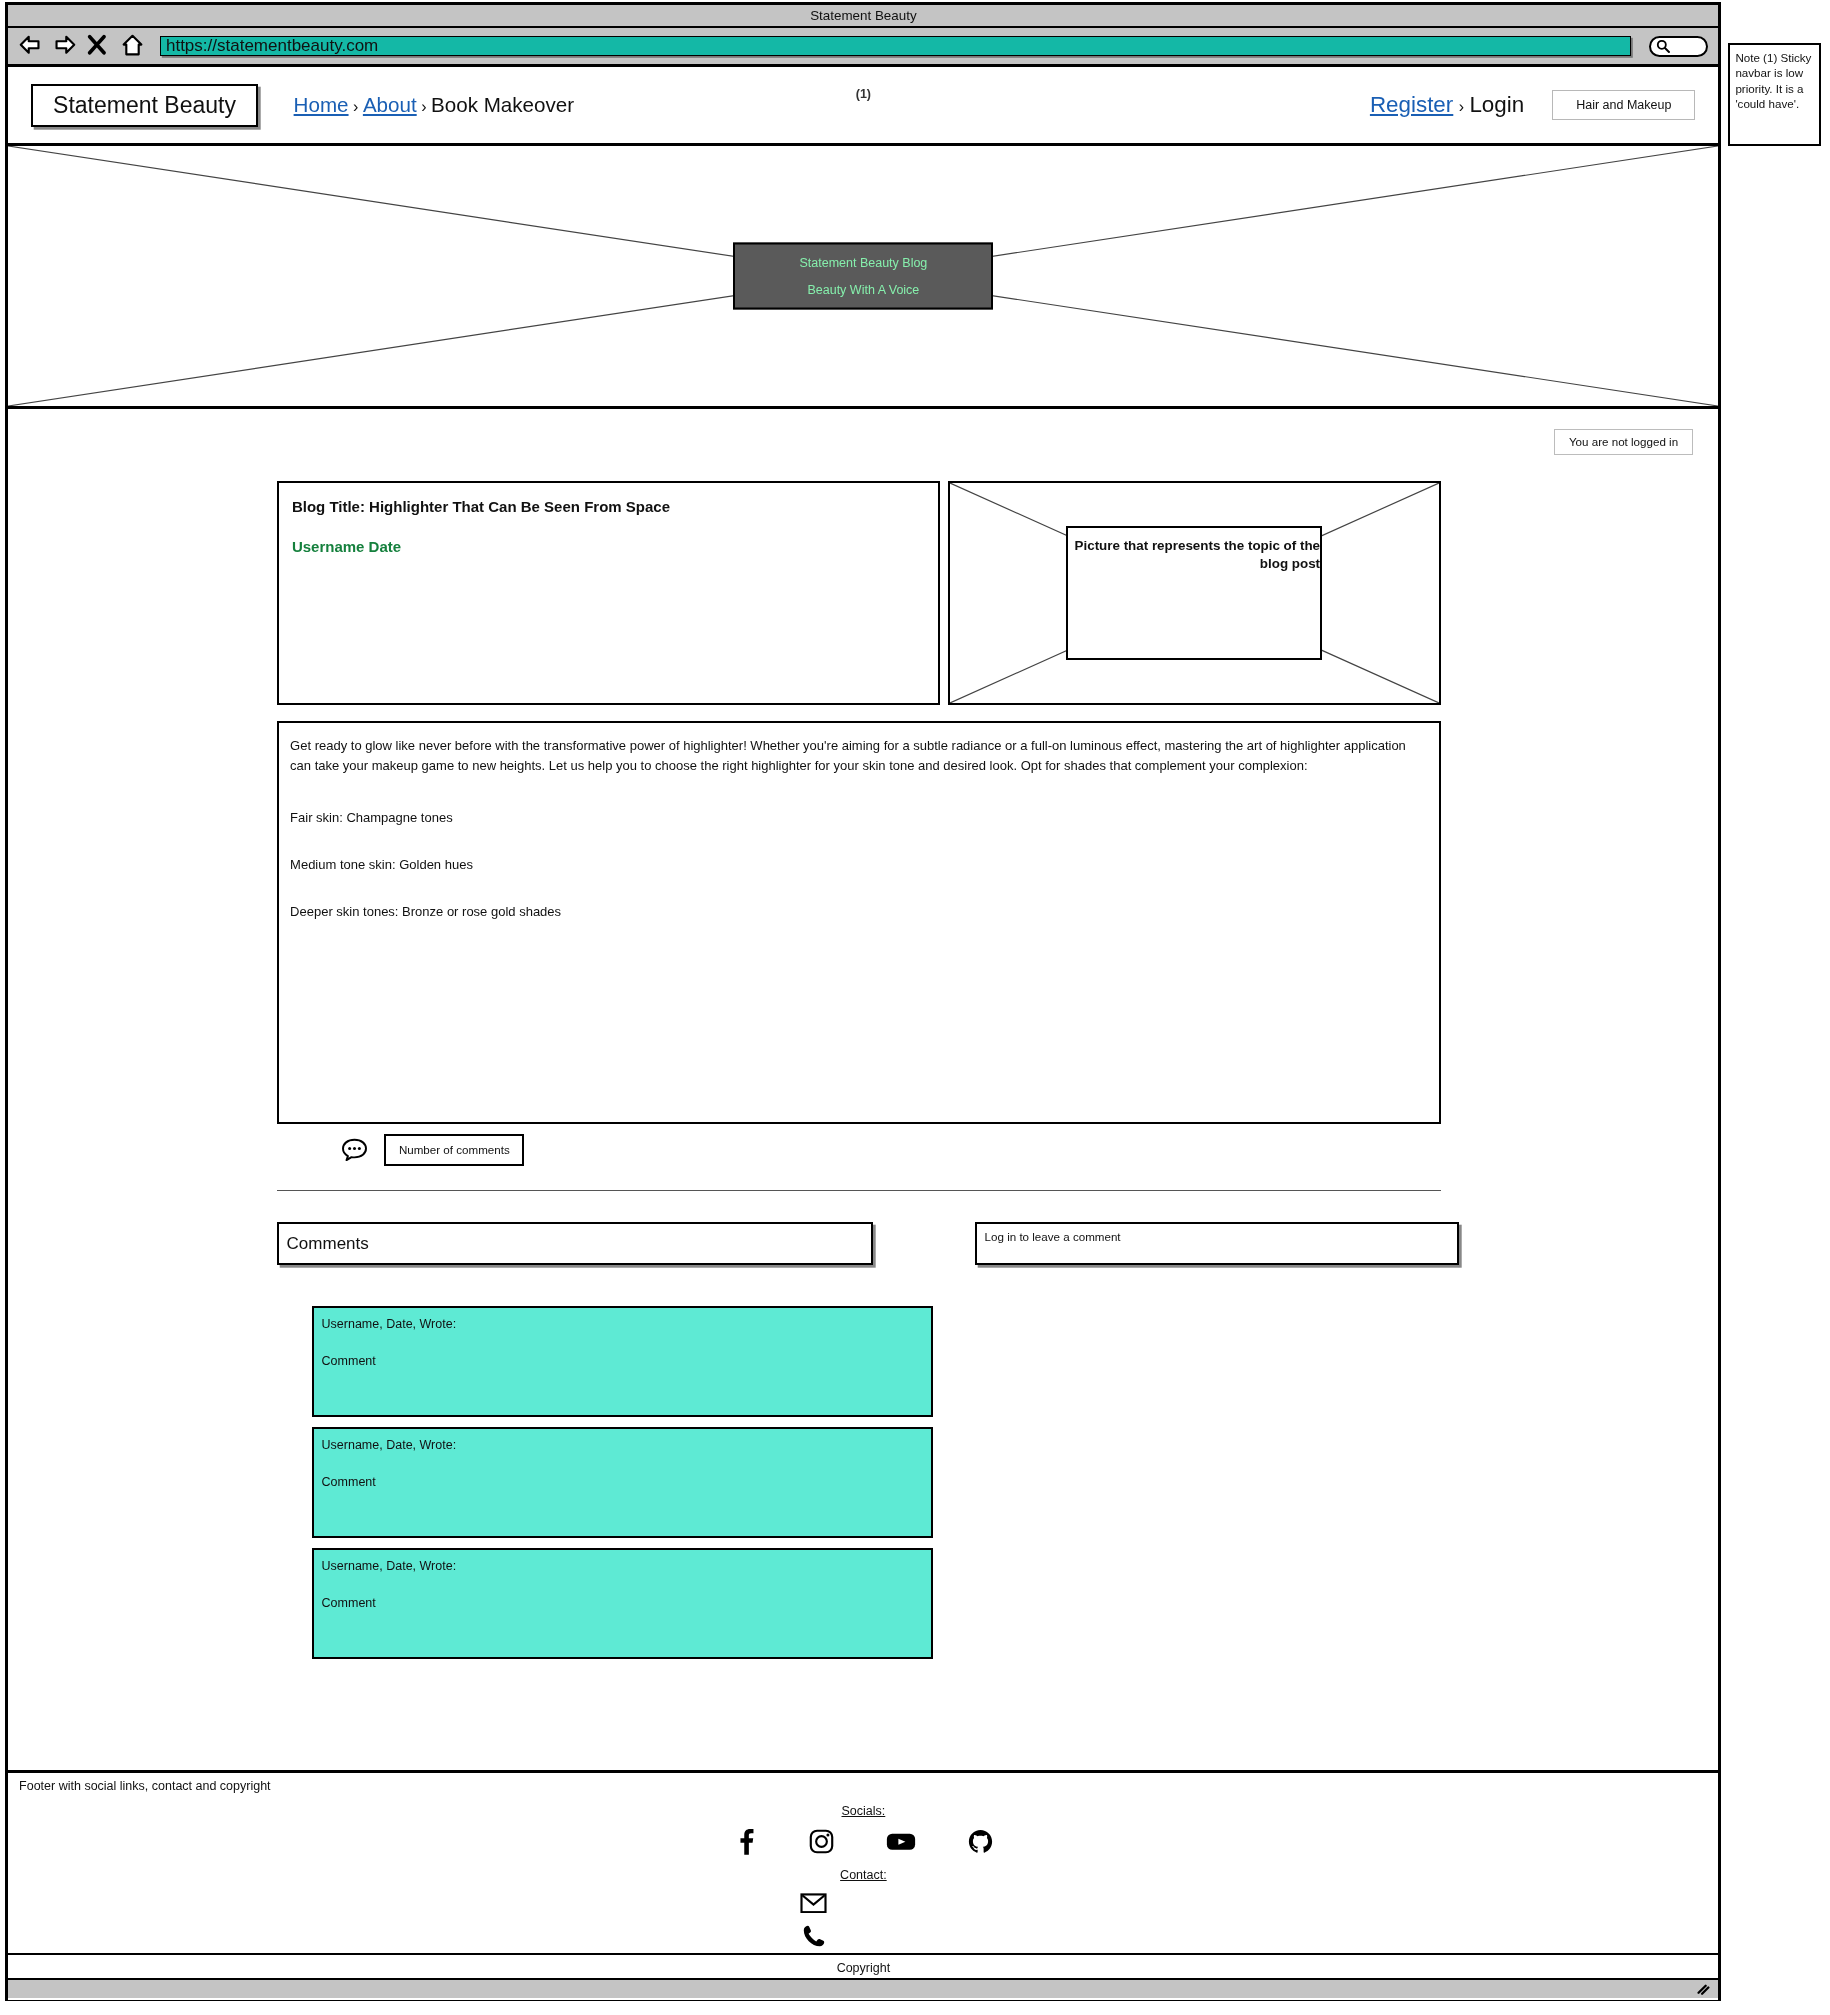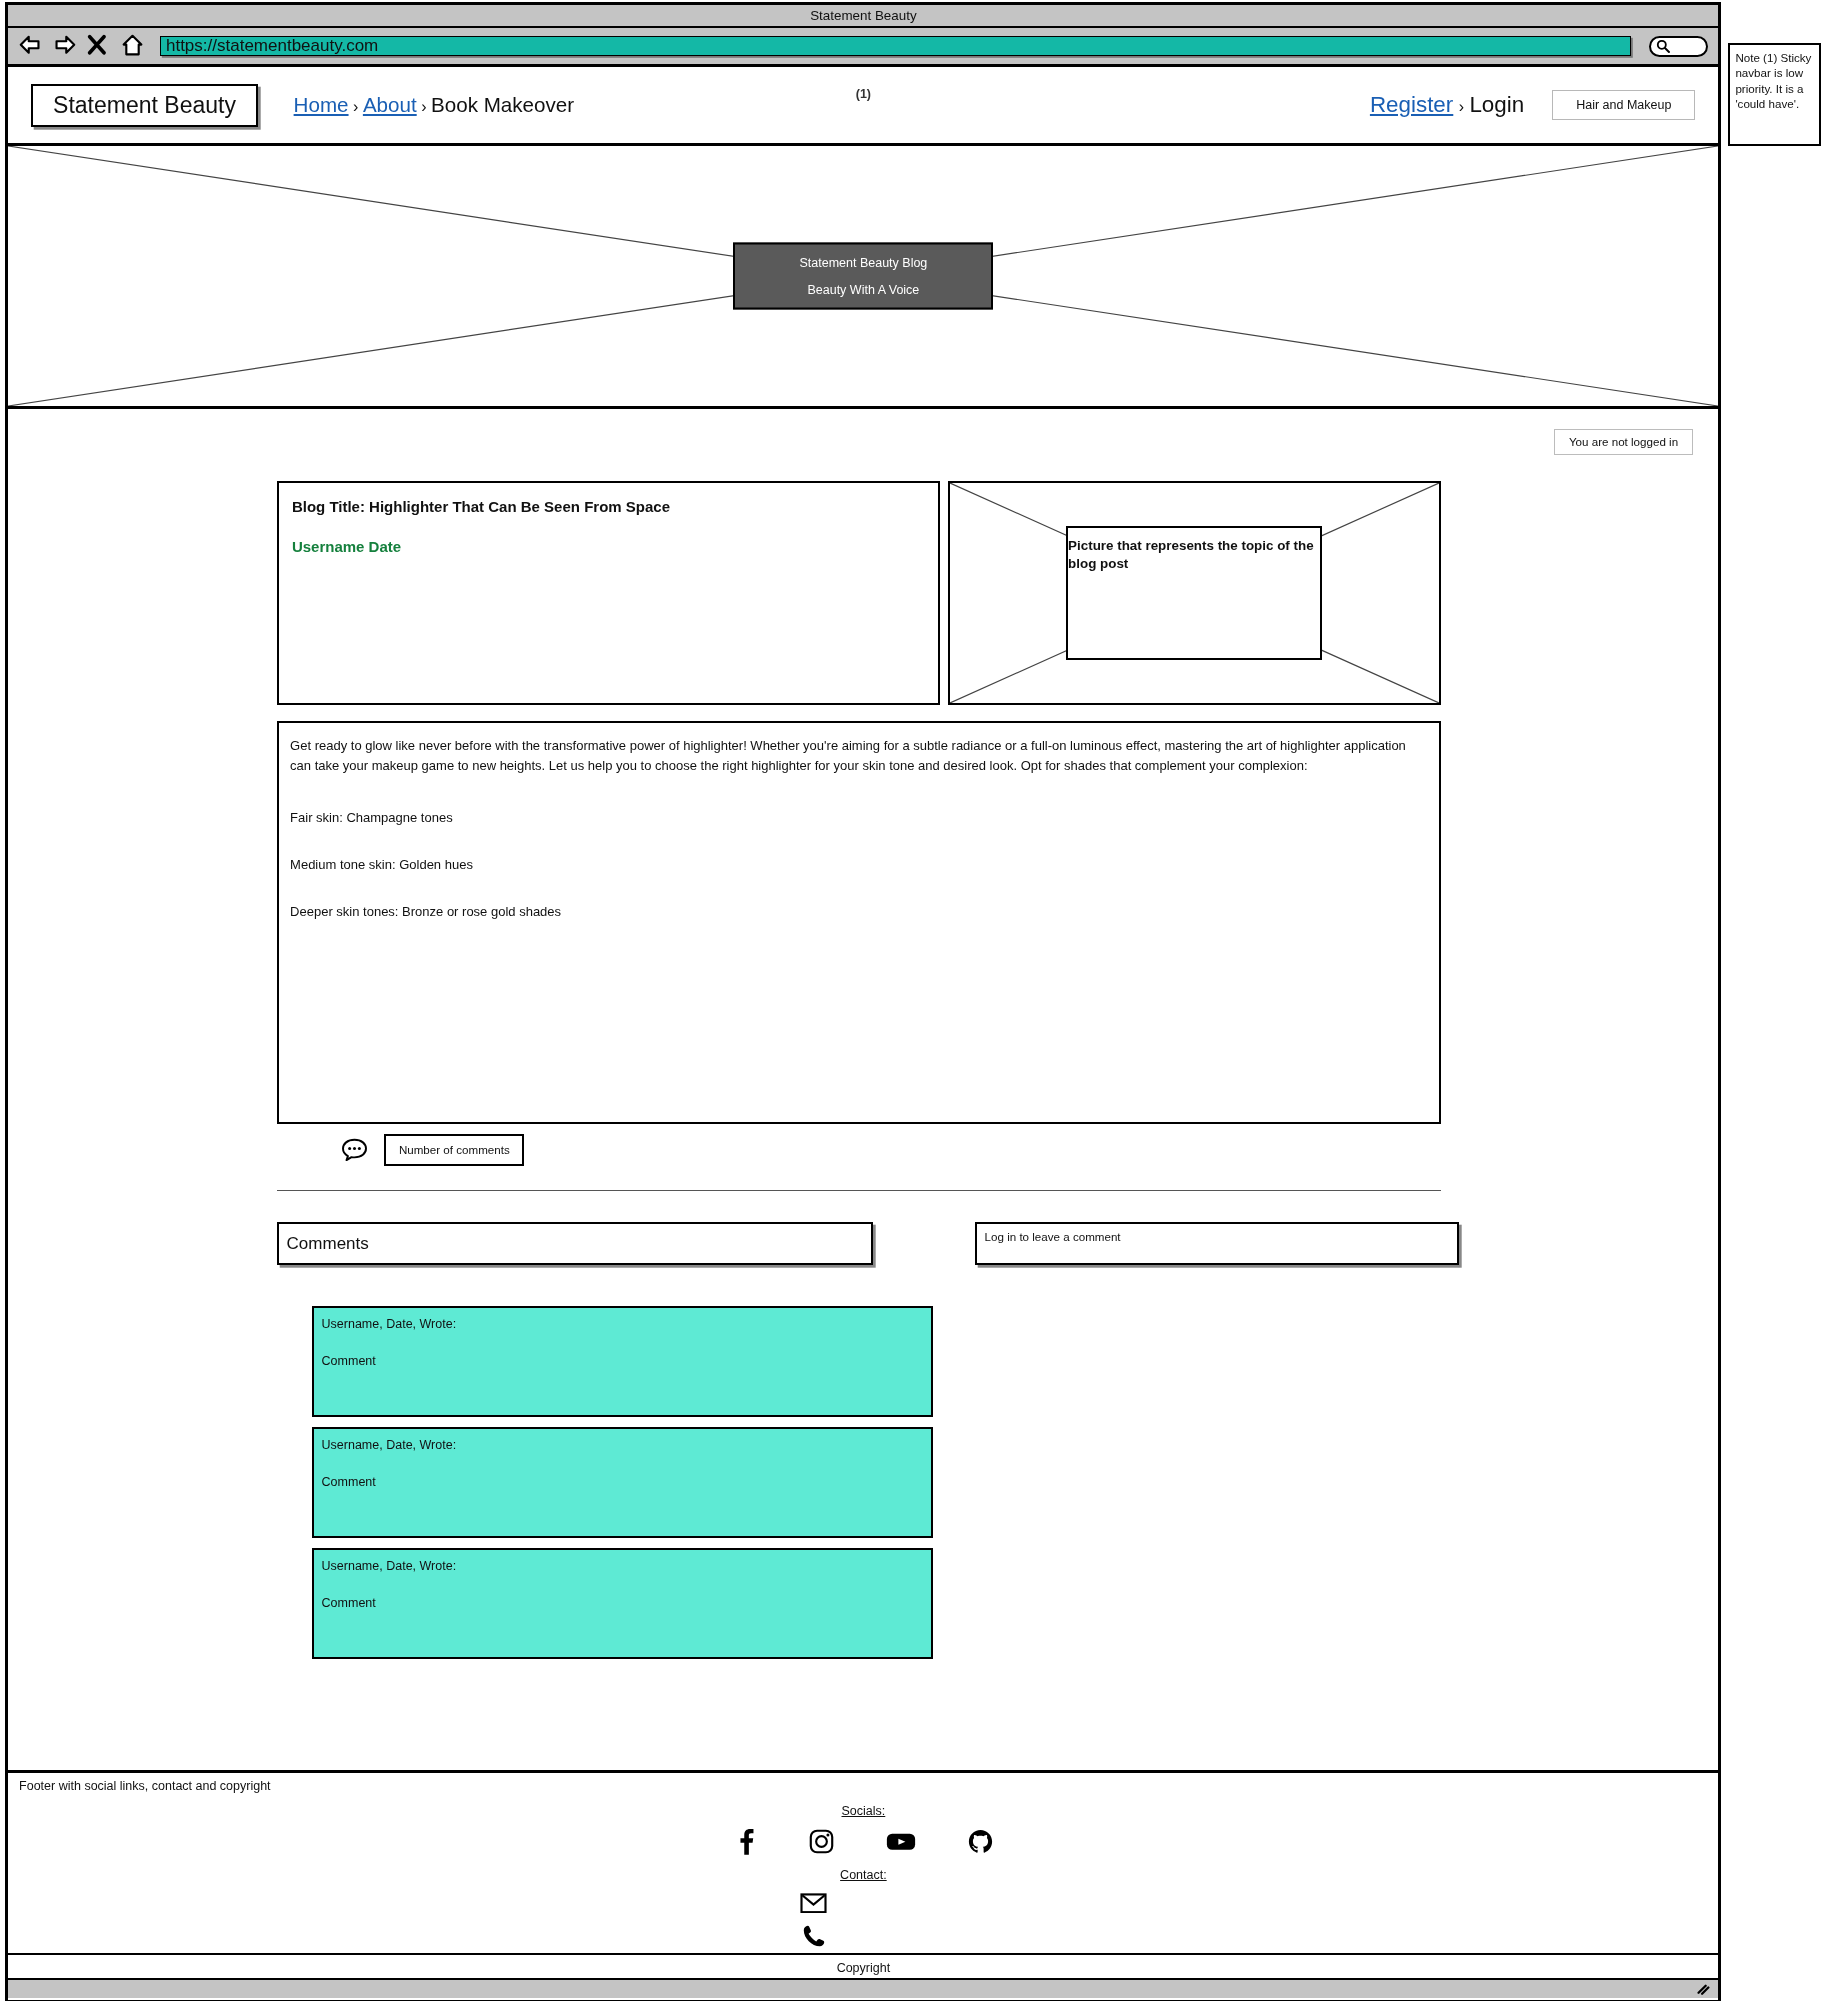--- a/index.html
+++ b/index.html
@@ -171,21 +171,21 @@
   }
   .hero-caption {
     position: absolute;
     left: 50%;
     top: 50%;
     transform: translate(-50%, -50%);
     background: #5a5a5a;
     border: 2.7px solid #000;
     width: 256px;
     height: 63px;
-    color: #ffffff;
+    color: #86efac;
     display: flex;
     flex-direction: column;
     align-items: center;
     justify-content: center;
     gap: 13.4px;
     font-size: 12.5px;
     text-align: center;
   }
 
   
@@ -242,21 +242,21 @@
     position: absolute;
     left: 50%;
     top: 50%;
     transform: translate(-50%, -50%);
     width: 256px;
     height: 134px;
     border: 2.7px solid #000;
     background: #fff;
     font-size: 13.4px;
     color: #111;
-    text-align: left;
+    text-align: right;
     padding-top: 9px;
     box-sizing: border-box;
     line-height: 1.35;
   }
 
   .post-body {
     position: absolute;
     left: 278px;
     top: 724px;
     width: 1164px;

